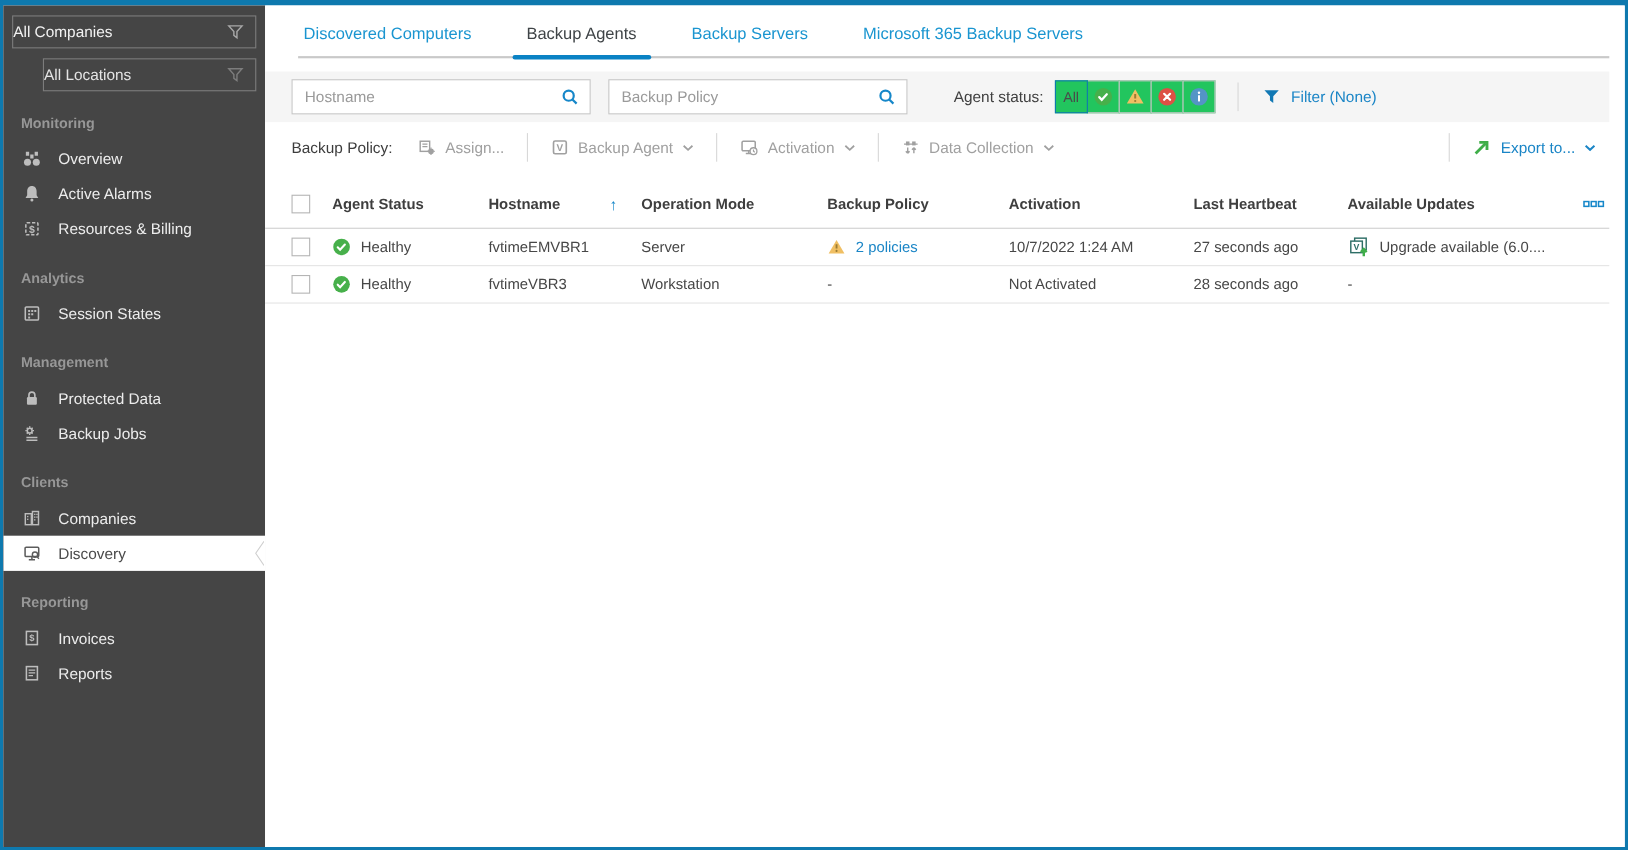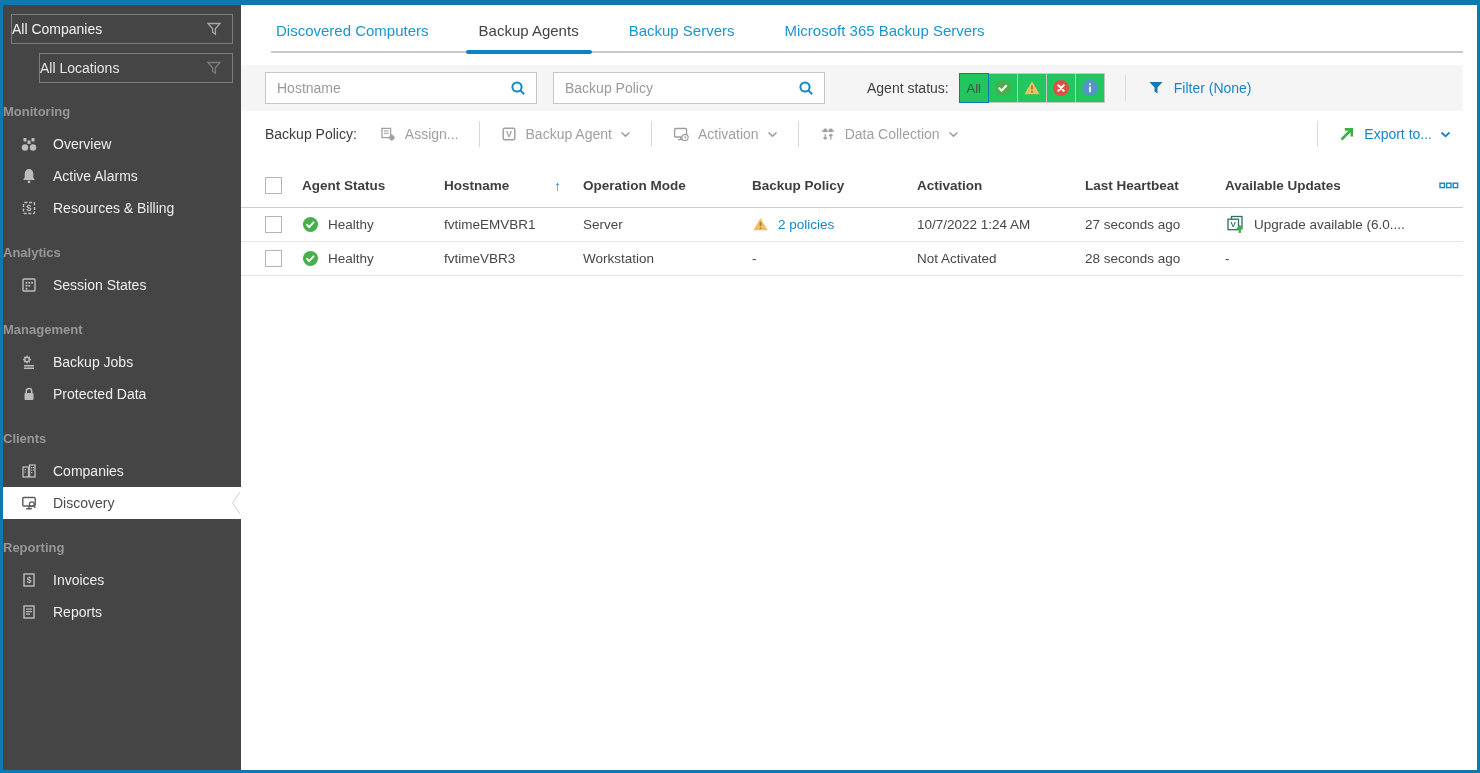--- a/index.html
+++ b/index.html
@@ -6,21 +6,21 @@
   body{width:1480px;height:773px;font-family:"Liberation Sans",sans-serif;background:#fff;}
   .window{box-sizing:border-box;width:1480px;height:773px;border:3px solid #0e79ae;border-top-width:5px;display:flex;background:#fff;}
 
   
   .sidebar{flex:0 0 238px;width:238px;background:#454545;display:flex;flex-direction:column;overflow:hidden;}
   .sb-box{margin:9px 8px 0;height:30px;border:1px solid #7c7c7c;display:flex;align-items:center;
           padding:0 9px 0 0;color:#f2f2f2;font-size:14px;box-sizing:border-box;cursor:pointer;}
   .sb-box .funnel{margin-left:auto;display:flex;color:#a8a8a8;}
   .sb-box.dim{color:#e5e5e5;margin-left:36px;}
   .sb-box.dim .funnel{color:#7d7d7d;}
-  .sb-section{margin-top:13px;padding:8px 0 9px;color:#979797;font-weight:bold;font-size:13px;}
+  .sb-section{margin-top:13px;padding:8px 16px 9px;color:#979797;font-weight:bold;font-size:13px;}
   .nav-item{height:32px;display:flex;align-items:center;padding-left:17px;gap:15px;color:#ededed;
             font-size:14px;cursor:pointer;position:relative;}
   .nav-item .icon{width:18px;height:18px;display:flex;color:#bdbdbd;flex:0 0 18px;}
   .nav-item.selected{background:#fff;color:#4a4a4a;}
   .nav-item.selected .icon{color:#5c5c5c;}
   .notch{position:absolute;right:1px;top:4px;}
 
   
   .content{flex:1;display:flex;flex-direction:column;min-width:0;background:#fff;}
   .tabs-row{display:flex;margin:15px 14px 0 30px;border-bottom:2px solid #c9c9c9;}
@@ -138,37 +138,37 @@
           </svg>
       </span>
       <span>Session States</span>
     </div>
 
     <div class="sb-section">Management</div>
 
     <div class="nav-item">
       <span class="icon">
         <svg width="18" height="18" viewBox="0 0 18 18">
+            <rect x="4.5" y="8" width="9" height="7" rx="1" fill="currentColor"></rect>
+            <path d="M6.3 8V6.2a2.7 2.7 0 0 1 5.4 0V8" fill="none" stroke="currentColor" stroke-width="1.5"></path>
+          </svg>
+      </span>
+      <span>Protected Data</span>
+    </div>
+    <div class="nav-item">
+      <span class="icon">
+        <svg width="18" height="18" viewBox="0 0 18 18">
             <circle cx="7" cy="6.5" r="2.2" fill="none" stroke="currentColor" stroke-width="1.4"></circle>
             <g stroke="currentColor" stroke-width="1.3">
               <path d="M7 2.6v1.3M7 9.1v1.3M3.1 6.5h1.3M9.6 6.5h1.3M4.3 3.8l.9.9M8.8 8.3l.9.9M9.7 3.8l-.9.9M5.2 8.3l-.9.9"></path>
             </g>
             <path stroke="currentColor" stroke-width="1.4" d="M4 12.7h10M4 15.2h10"></path>
           </svg>
       </span>
       <span>Backup Jobs</span>
-    </div>
-    <div class="nav-item">
-      <span class="icon">
-        <svg width="18" height="18" viewBox="0 0 18 18">
-            <rect x="4.5" y="8" width="9" height="7" rx="1" fill="currentColor"></rect>
-            <path d="M6.3 8V6.2a2.7 2.7 0 0 1 5.4 0V8" fill="none" stroke="currentColor" stroke-width="1.5"></path>
-          </svg>
-      </span>
-      <span>Protected Data</span>
     </div>
 
     <div class="sb-section">Clients</div>
 
     <div class="nav-item">
       <span class="icon">
         <svg width="18" height="18" viewBox="0 0 18 18">
             <rect x="3" y="5" width="5.5" height="10" fill="none" stroke="currentColor" stroke-width="1.3"></rect>
             <rect x="9.5" y="3" width="5.5" height="12" fill="none" stroke="currentColor" stroke-width="1.3"></rect>
             <g fill="currentColor">

